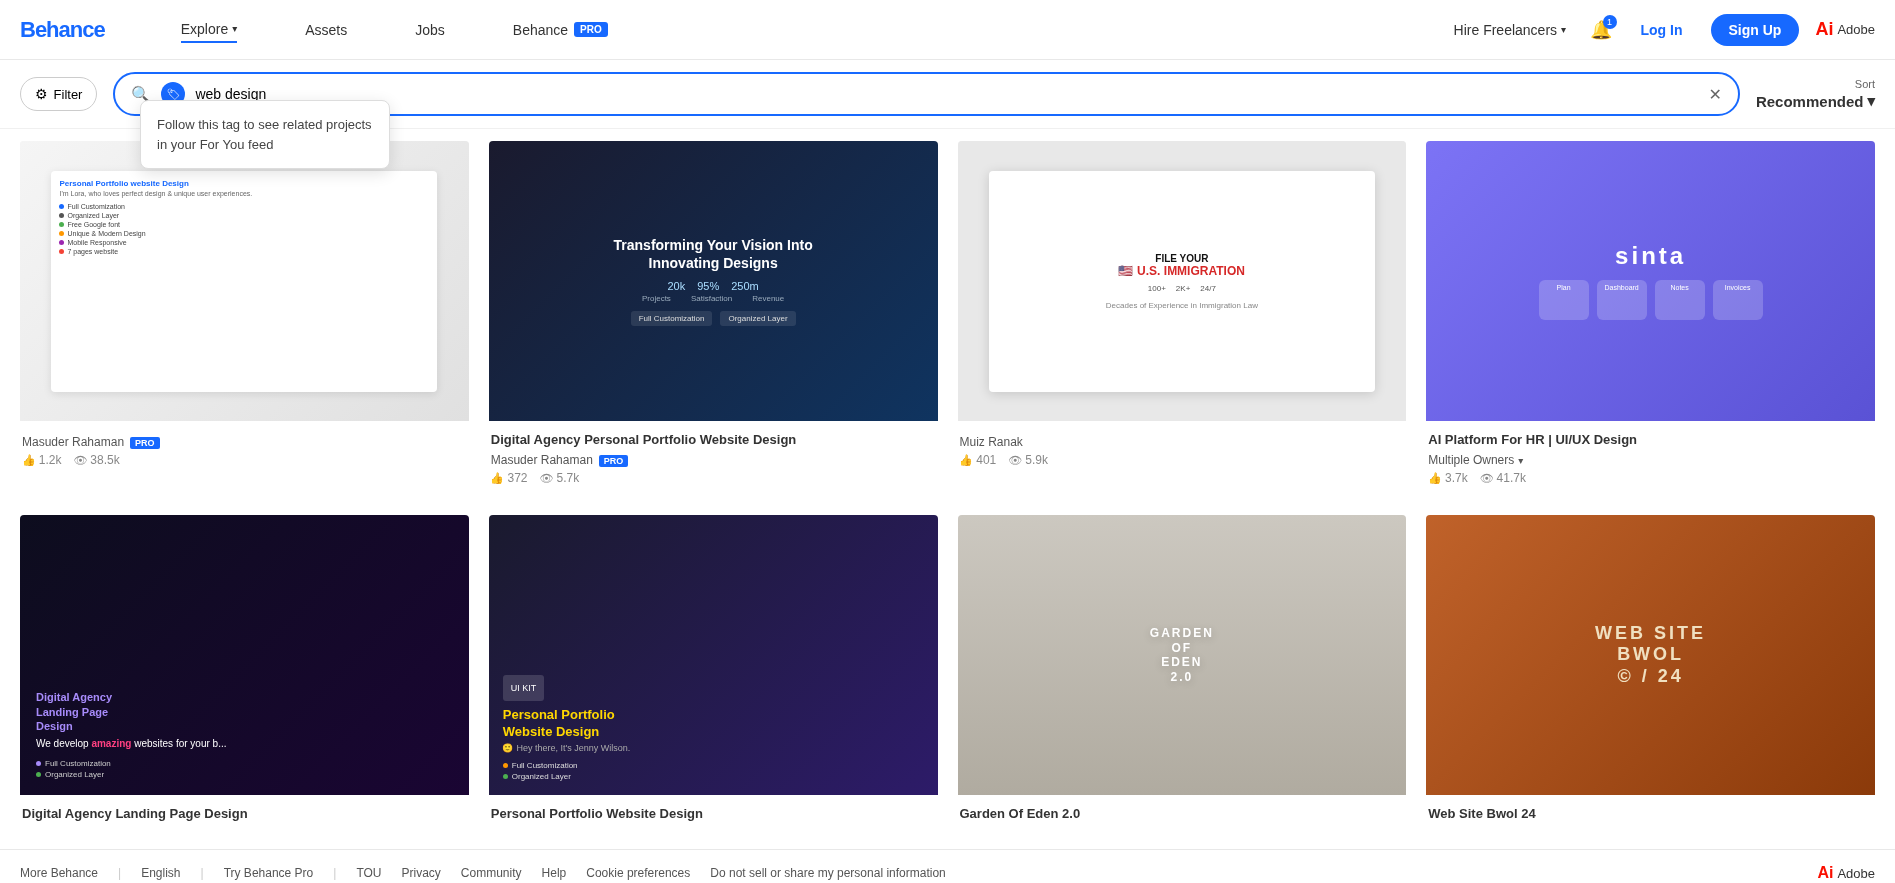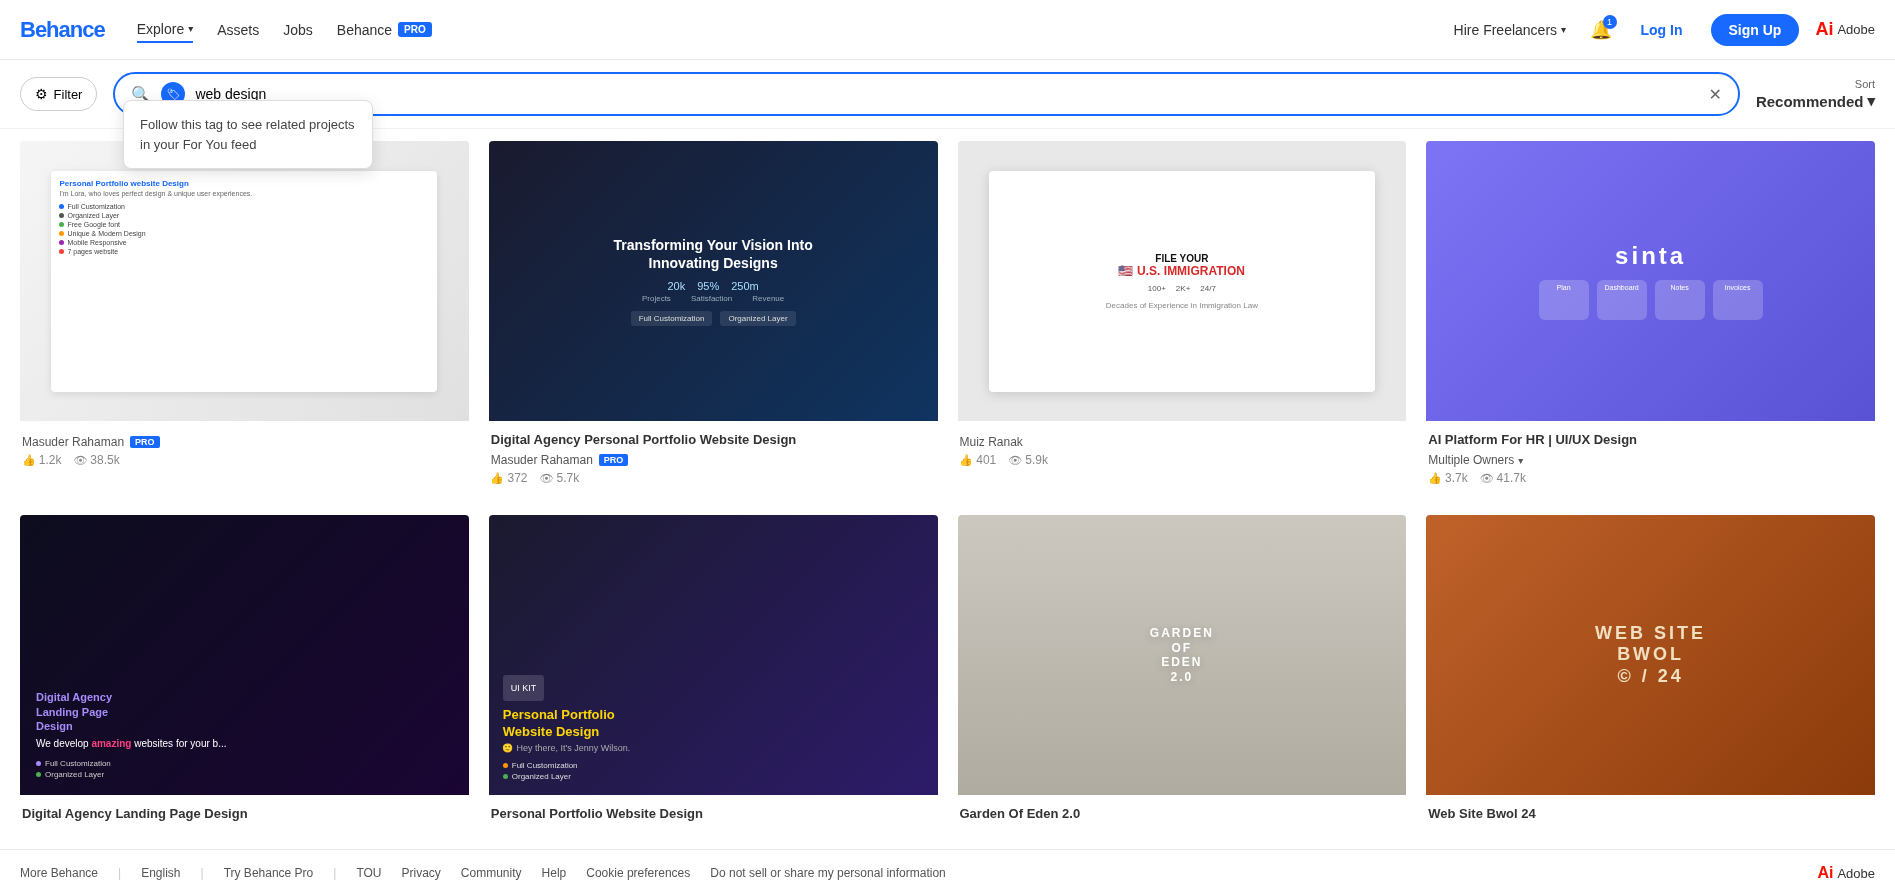--- a/index.html
+++ b/index.html
@@ -1,21 +1,21 @@
 <!DOCTYPE html>
 <html><head>
   <meta charset="utf-8">
   <style>
     * { box-sizing: border-box; margin: 0; padding: 0; }
     body { font-family: -apple-system, BlinkMacSystemFont, 'Segoe UI', sans-serif; background: #fff; font-size: 14px; color: #333; overflow-x: hidden; }
 
     
     .navbar { display: flex; align-items: center; height: 60px; padding: 0 20px; border-bottom: 1px solid #e8e8e8; gap: 24px; position: relative; z-index: 100; background: #fff; }
     .nav-logo { font-size: 22px; font-weight: 700; color: #1769ff; letter-spacing: -1px; margin-right: 8px; }
-    .nav-item { font-size: 14px; color: #333; cursor: pointer; display: flex; align-items: center; gap: 4px; padding: 4px 0; }
+    .nav-item { font-size: 14px; color: #333; cursor: pointer; display: flex; align-items: center; gap: 4px; padding: 4px 0; margin-left: 44px; }
     .nav-item.active { border-bottom: 2px solid #1769ff; font-weight: 500; }
     .chevron-icon { font-size: 10px; }
     .behance-pro-badge { display: flex; align-items: center; gap: 6px; }
     .pro-badge { background: #1769ff; color: #fff; font-size: 10px; font-weight: 700; padding: 2px 6px; border-radius: 3px; }
     .nav-spacer { flex: 1; }
     .nav-right { display: flex; align-items: center; gap: 16px; }
     .bell-btn { position: relative; cursor: pointer; font-size: 18px; }
     .bell-badge { position: absolute; top: -4px; right: -4px; background: #1769ff; color: #fff; font-size: 9px; border-radius: 50%; width: 14px; height: 14px; display: flex; align-items: center; justify-content: center; }
     .login-btn { background: none; border: none; cursor: pointer; font-size: 14px; font-weight: 600; color: #1769ff; padding: 6px 12px; }
     .signup-btn { background: #1769ff; color: #fff; border: none; border-radius: 20px; padding: 8px 18px; font-size: 14px; font-weight: 600; cursor: pointer; }
@@ -29,37 +29,37 @@
     .search-box { flex: 1; display: flex; align-items: center; border: 2px solid #1769ff; border-radius: 24px; padding: 8px 16px; gap: 10px; position: relative; }
     .search-icon { font-size: 16px; color: #666; }
     .tag-icon { width: 24px; height: 24px; background: #1769ff; border-radius: 50%; display: flex; align-items: center; justify-content: center; color: #fff; font-size: 11px; }
     .search-input { flex: 1; border: none; outline: none; font-size: 14px; }
     .clear-btn { cursor: pointer; font-size: 16px; color: #666; }
     .sort-area { display: flex; flex-direction: column; align-items: flex-end; gap: 2px; }
     .sort-label { font-size: 11px; color: #666; }
     .sort-btn { background: none; border: none; font-size: 15px; font-weight: 600; cursor: pointer; color: #333; display: flex; align-items: center; gap: 4px; }
 
     
-    .tooltip-box { position: absolute; top: 100px; left: 123px; background: #fff; border: 1px solid #ddd; border-radius: 8px; padding: 14px 16px; box-shadow: 0 4px 16px rgba(0,0,0,0.12); max-width: 250px; font-size: 13px; line-height: 1.5; color: #444; z-index: 200; }
+    .tooltip-box { position: absolute; top: 100px; left: 140px; background: #fff; border: 1px solid #ddd; border-radius: 8px; padding: 14px 16px; box-shadow: 0 4px 16px rgba(0,0,0,0.12); max-width: 250px; font-size: 13px; line-height: 1.5; color: #444; z-index: 200; }
 
     
     .grid-container { padding: 12px 20px; display: grid; grid-template-columns: repeat(4, 1fr); gap: 20px; }
     .project-card { border-radius: 4px; overflow: hidden; cursor: pointer; }
     .card-image-wrapper { position: relative; width: 100%; height: 280px; overflow: hidden; background: #f0f0f0; }
     .card-price-badge { position: absolute; top: 10px; left: 10px; background: #fff; border-radius: 20px; padding: 4px 10px; display: flex; align-items: center; gap: 4px; font-size: 12px; font-weight: 700; box-shadow: 0 2px 6px rgba(0,0,0,0.15); }
     .cart-icon { font-size: 13px; color: #1769ff; }
     .price-us { font-size: 9px; color: #888; }
     .price-amount { font-size: 13px; font-weight: 800; color: #333; }
 
     
     .img-portfolio1 { background: linear-gradient(135deg, #f5f5f5 0%, #e0e0e0 100%); display: flex; align-items: center; justify-content: center; }
 
     .card-info { padding: 10px 2px; }
     .card-title { font-size: 13px; font-weight: 600; color: #333; line-height: 1.4; margin-bottom: 4px; }
-    .card-author { display: flex; align-items: center; gap: 6px; margin-top: 4px; }
+    .card-author { display: flex; align-items: flex-end; gap: 6px; margin-top: 4px; }
     .author-name { font-size: 12px; color: #555; }
     .pro-tag { background: #1769ff; color: #fff; font-size: 9px; font-weight: 700; padding: 1px 5px; border-radius: 2px; }
     .card-stats { display: flex; align-items: center; gap: 12px; margin-top: 4px; }
     .stat { display: flex; align-items: center; gap: 3px; font-size: 12px; color: #888; }
     .stat-icon { font-size: 11px; }
     .multiple-owners { display: flex; align-items: center; gap: 4px; }
     .owners-text { font-size: 12px; color: #555; }
     .owners-arrow { font-size: 10px; color: #555; }
 
     

